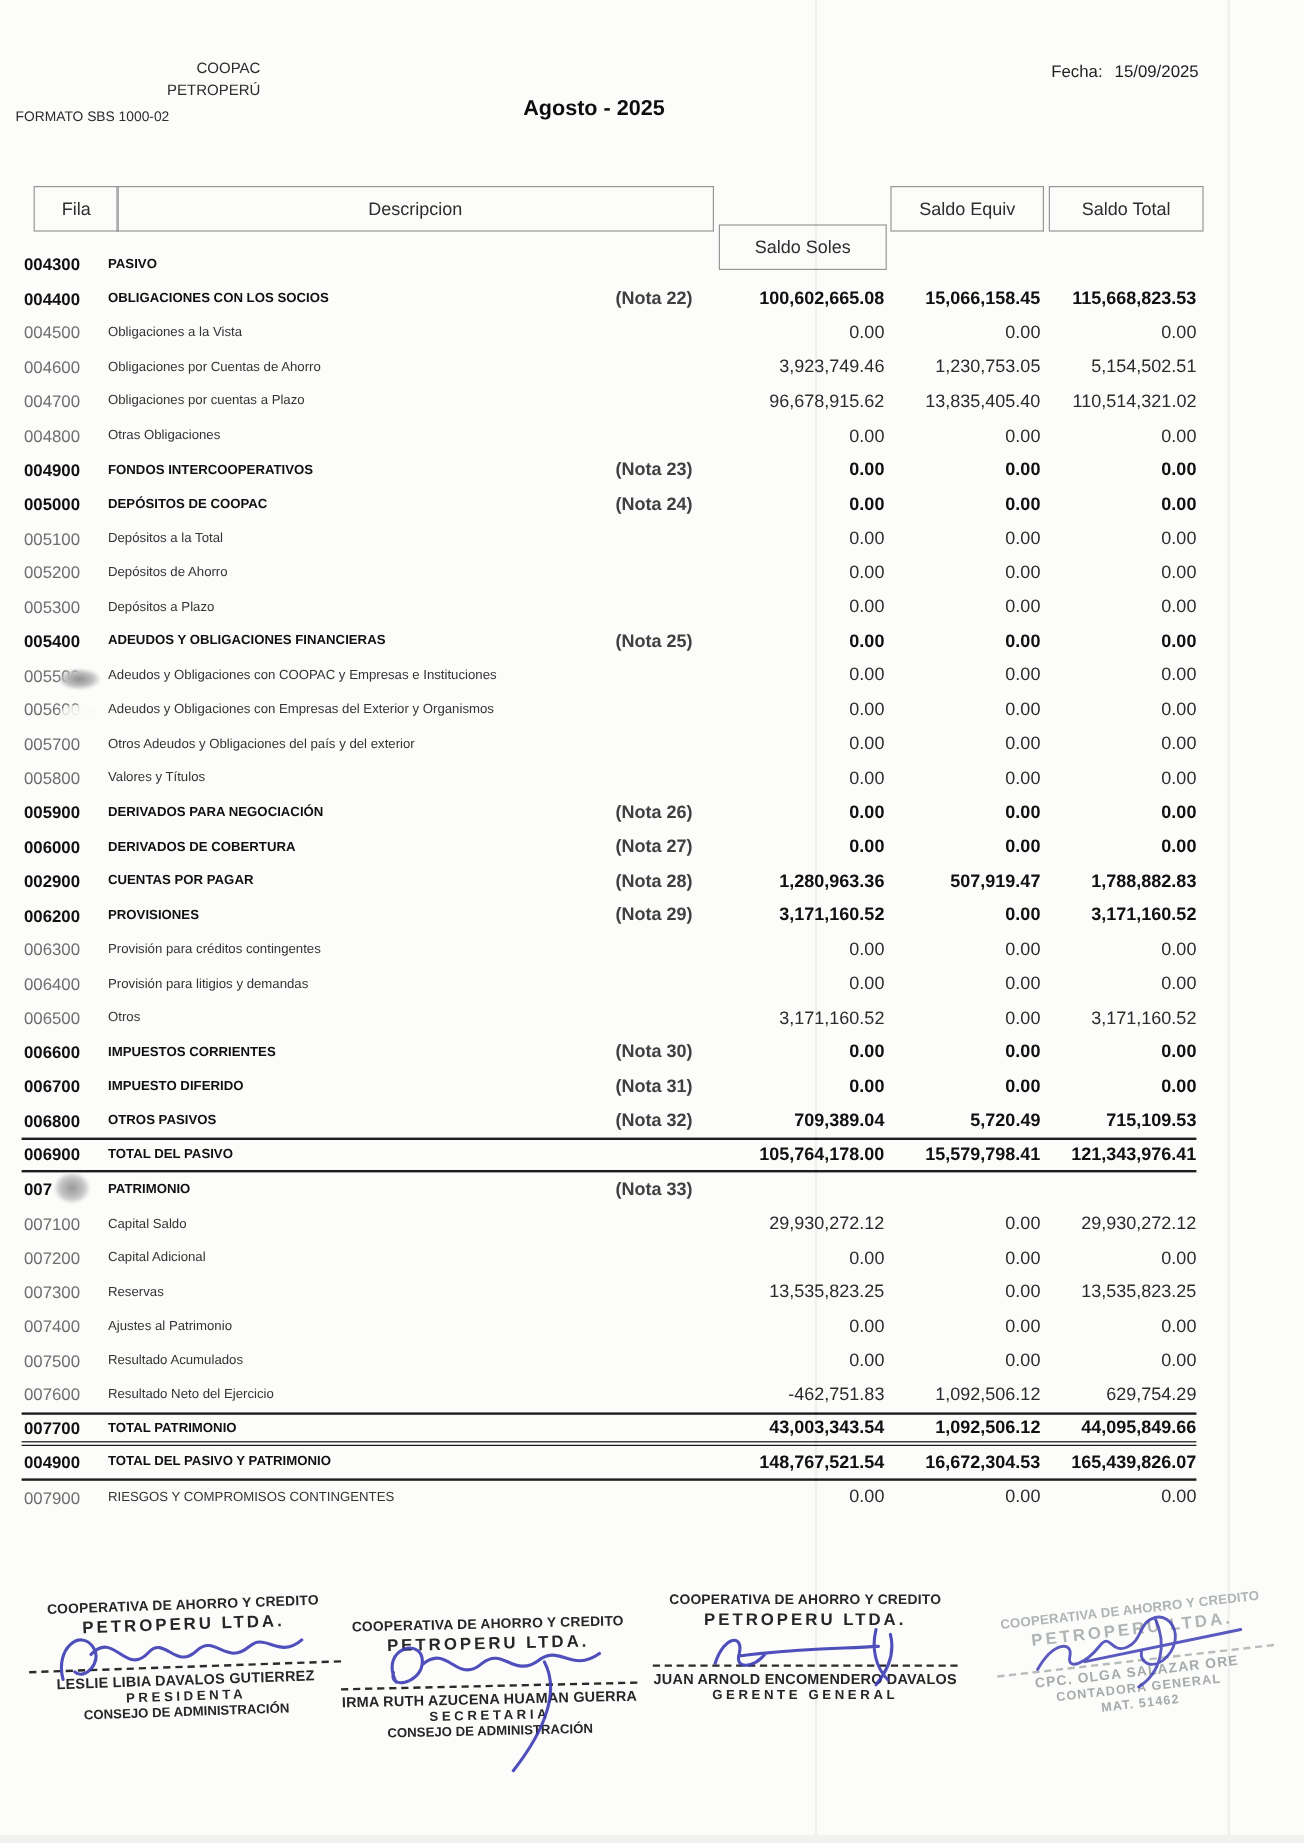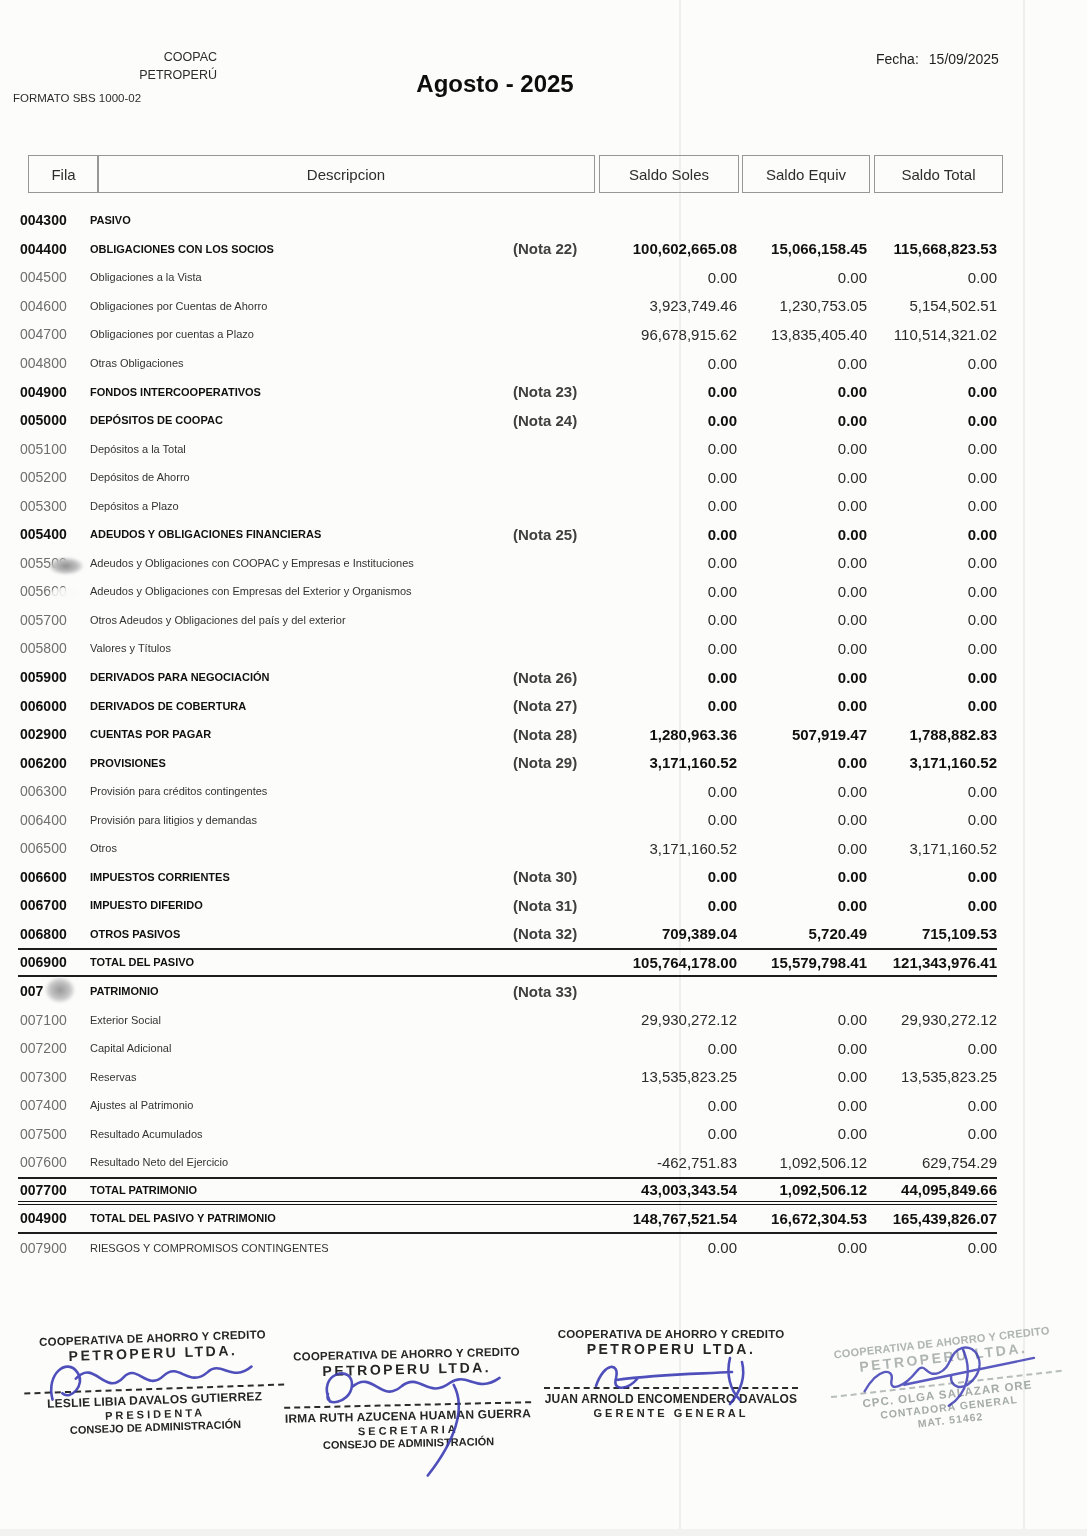--- a/index.html
+++ b/index.html
@@ -12,32 +12,32 @@
   .scanline{position:absolute;top:0;bottom:0;width:2px;background:rgba(160,160,160,.14);}
   .scanline.v1{left:679px;} .scanline.v2{left:1023px;}
   .bottom-strip{position:absolute;left:0;right:0;bottom:0;height:7px;background:#f2f2f1;}
 
   
   .org{position:absolute;left:12px;top:48px;width:205px;text-align:right;
        font-size:12.5px;color:#2c2c2c;line-height:18px;}
   .format{position:absolute;left:13px;top:92px;font-size:11.5px;color:#2c2c2c;}
   .title{position:absolute;left:200px;top:46px;width:610px;text-align:center;
          font-size:27px;font-weight:bold;color:#0d0d0d;letter-spacing:.2px;white-space:nowrap;}
-  .subtitle{position:absolute;left:200px;top:70px;width:590px;text-align:center;
-            font-size:24px;font-weight:bold;color:#0d0d0d;}
+  .subtitle{position:absolute;left:200px;top:80px;width:590px;text-align:center;
+            font-size:18px;font-weight:bold;color:#0d0d0d;}
   .fecha{position:absolute;left:876px;top:51px;font-size:14px;color:#1f1f1f;white-space:nowrap;}
   .fecha .val{margin-left:10px;}
 
   
   .hcell{position:absolute;top:155px;height:36px;border:1px solid #979797;
          display:flex;align-items:center;justify-content:center;
          font-size:15px;color:#2d2d2d;background:transparent;}
   .h-fila {left:28px; width:69px;}
   .h-desc {left:97px; width:496px;}
-  .h-soles{left:599px;width:138px;}
+  .h-soles{left:599px;width:138px;margin-top:32px;}
   .h-equiv{left:742px;width:126px;}
   .h-total{left:874px;width:127px;}
 
   
   .tbody{position:absolute;left:18px;top:206px;width:979px;}
   .row{display:grid;grid-template-columns:72px 423px 87px 137px 130px 130px;
        align-items:center;height:28.55px;box-sizing:border-box;}
   .c-code{font-size:14px;color:#6e6e6e;position:relative;padding-left:2px;white-space:nowrap;}
   .c-desc{font-size:11px;color:#333;white-space:nowrap;}
   .c-nota{font-size:15px;font-weight:bold;color:#404040;white-space:nowrap;}
@@ -330,21 +330,21 @@
       <div class="row b">
         <span class="c-code">007<i class="blob s3"></i></span>
         <span class="c-desc">PATRIMONIO</span>
         <span class="c-nota">(Nota 33)</span>
         <span class="c-num"></span>
         <span class="c-num"></span>
         <span class="c-num"></span>
       </div>
       <div class="row p">
         <span class="c-code">007100</span>
-        <span class="c-desc">Exterior Social</span>
+        <span class="c-desc">Capital Saldo</span>
         <span class="c-nota"></span>
         <span class="c-num">29,930,272.12</span>
         <span class="c-num">0.00</span>
         <span class="c-num">29,930,272.12</span>
       </div>
       <div class="row p">
         <span class="c-code">007200</span>
         <span class="c-desc">Capital Adicional</span>
         <span class="c-nota"></span>
         <span class="c-num">0.00</span>

